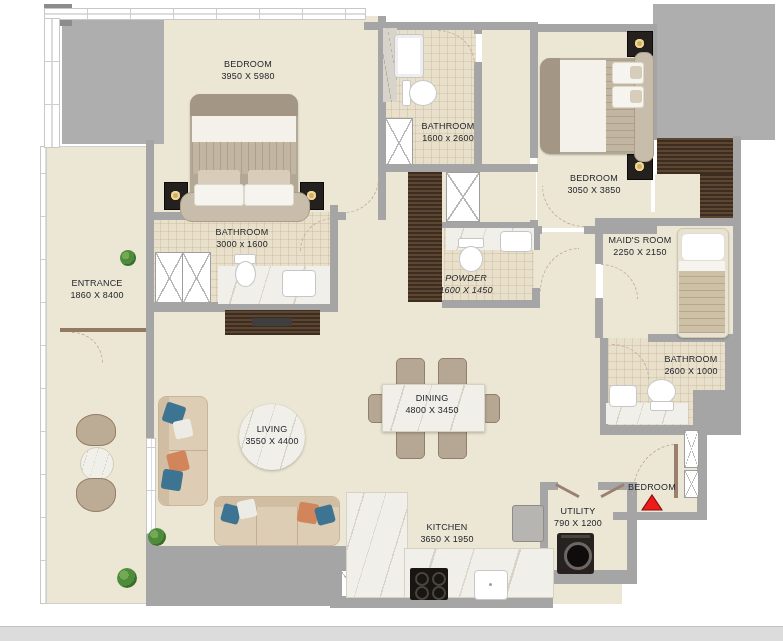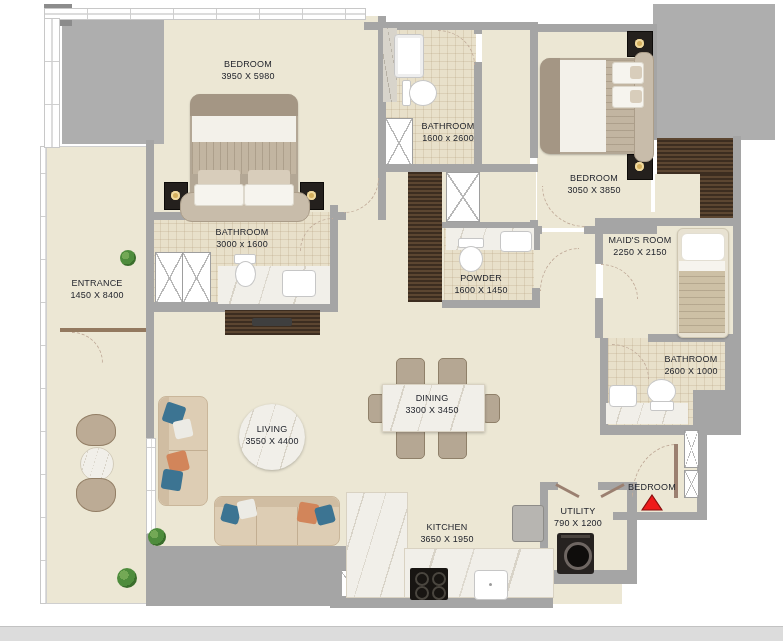--- a/index.html
+++ b/index.html
@@ -268,43 +268,43 @@
     <div>1600 x 2600</div>
   </div>
   <div class="lbl" style="left:594px;top:185px;">
     <div>BEDROOM</div>
     <div>3050 X 3850</div>
   </div>
   <div class="lbl" style="left:242px;top:239px;">
     <div>BATHROOM</div>
     <div>3000 x 1600</div>
   </div>
-  <div class="lbl" style="left:481px;top:285px;">
+  <div class="lbl" style="left:466px;top:285px;font-style:italic;">
     <div>POWDER</div>
     <div>1600 X 1450</div>
   </div>
   <div class="lbl" style="left:640px;top:247px;">
     <div>MAID'S ROOM</div>
     <div>2250 X 2150</div>
   </div>
   <div class="lbl" style="left:97px;top:290px;">
     <div>ENTRANCE</div>
-    <div>1450 X 8400</div>
+    <div>1860 X 8400</div>
   </div>
   <div class="lbl" style="left:691px;top:366px;">
     <div>BATHROOM</div>
     <div>2600 X 1000</div>
   </div>
   <div class="lbl" style="left:272px;top:436px;">
     <div>LIVING</div>
     <div>3550 X 4400</div>
   </div>
   <div class="lbl" style="left:432px;top:405px;">
     <div>DINING</div>
-    <div>3300 X 3450</div>
+    <div>4800 X 3450</div>
   </div>
   <div class="lbl" style="left:447px;top:534px;">
     <div>KITCHEN</div>
     <div>3650 X 1950</div>
   </div>
   <div class="lbl" style="left:578px;top:518px;">
     <div>UTILITY</div>
     <div>790 X 1200</div>
   </div>
   <div class="lbl" style="left:652px;top:488px;">

